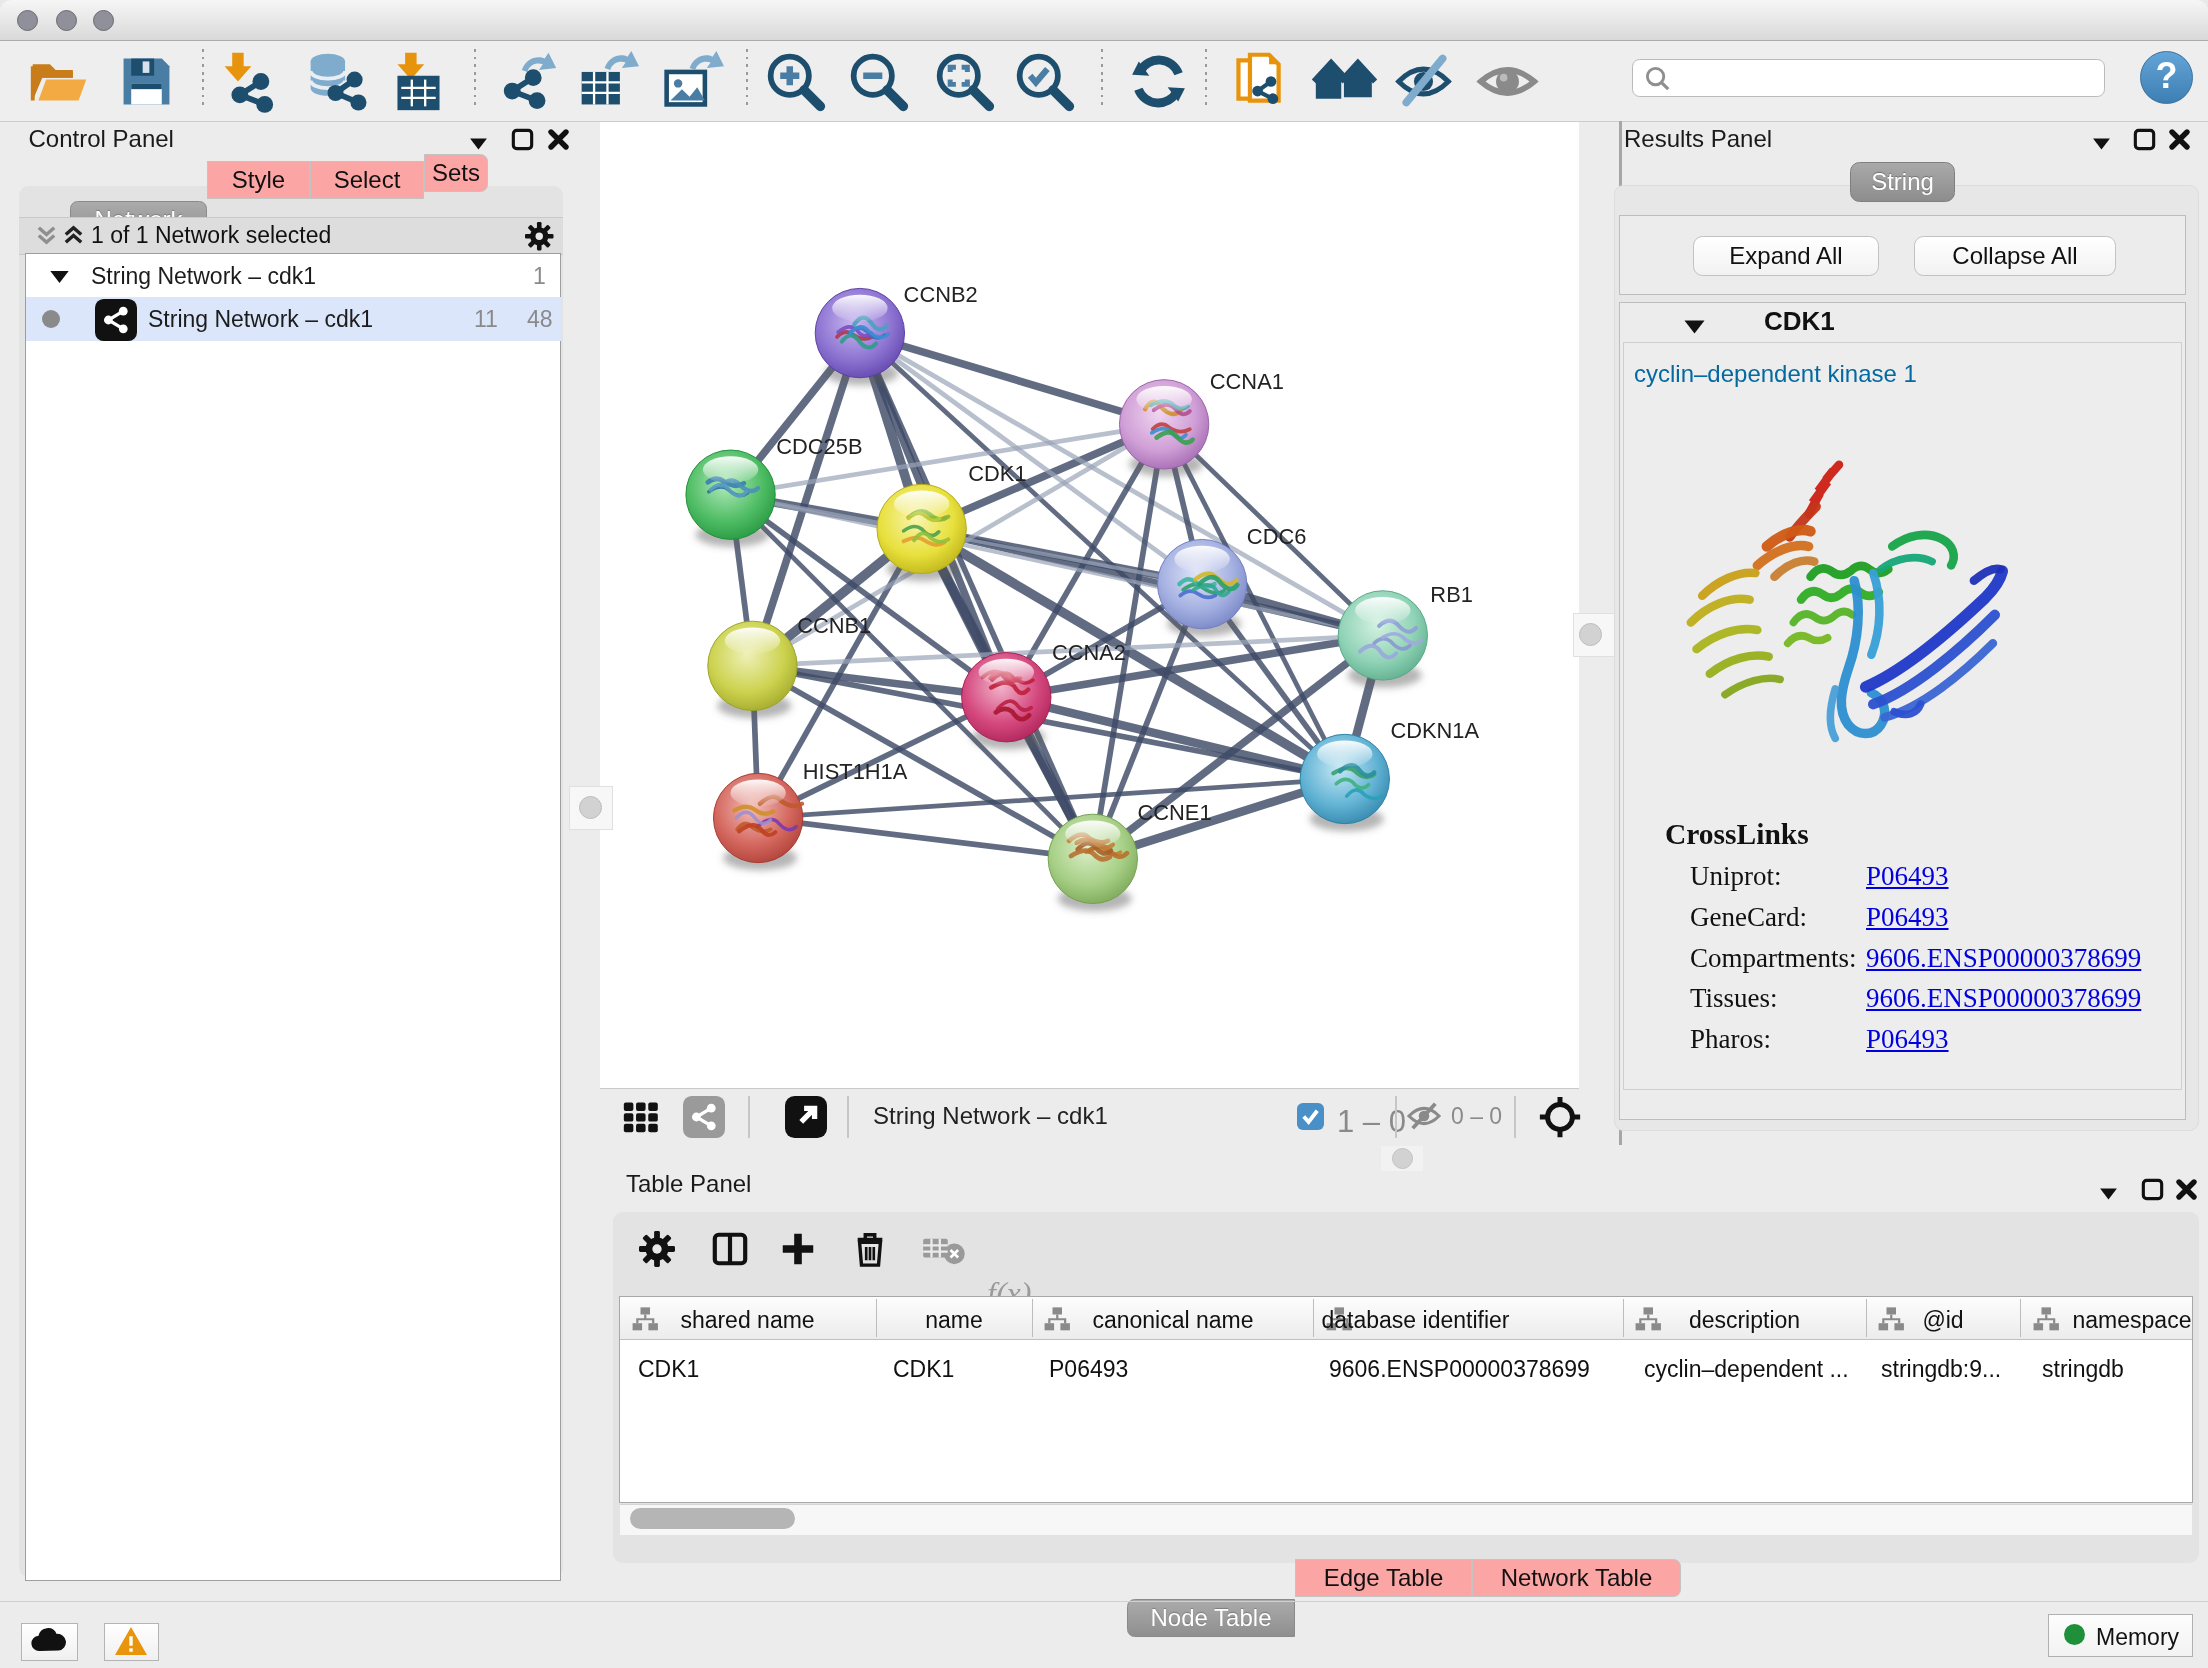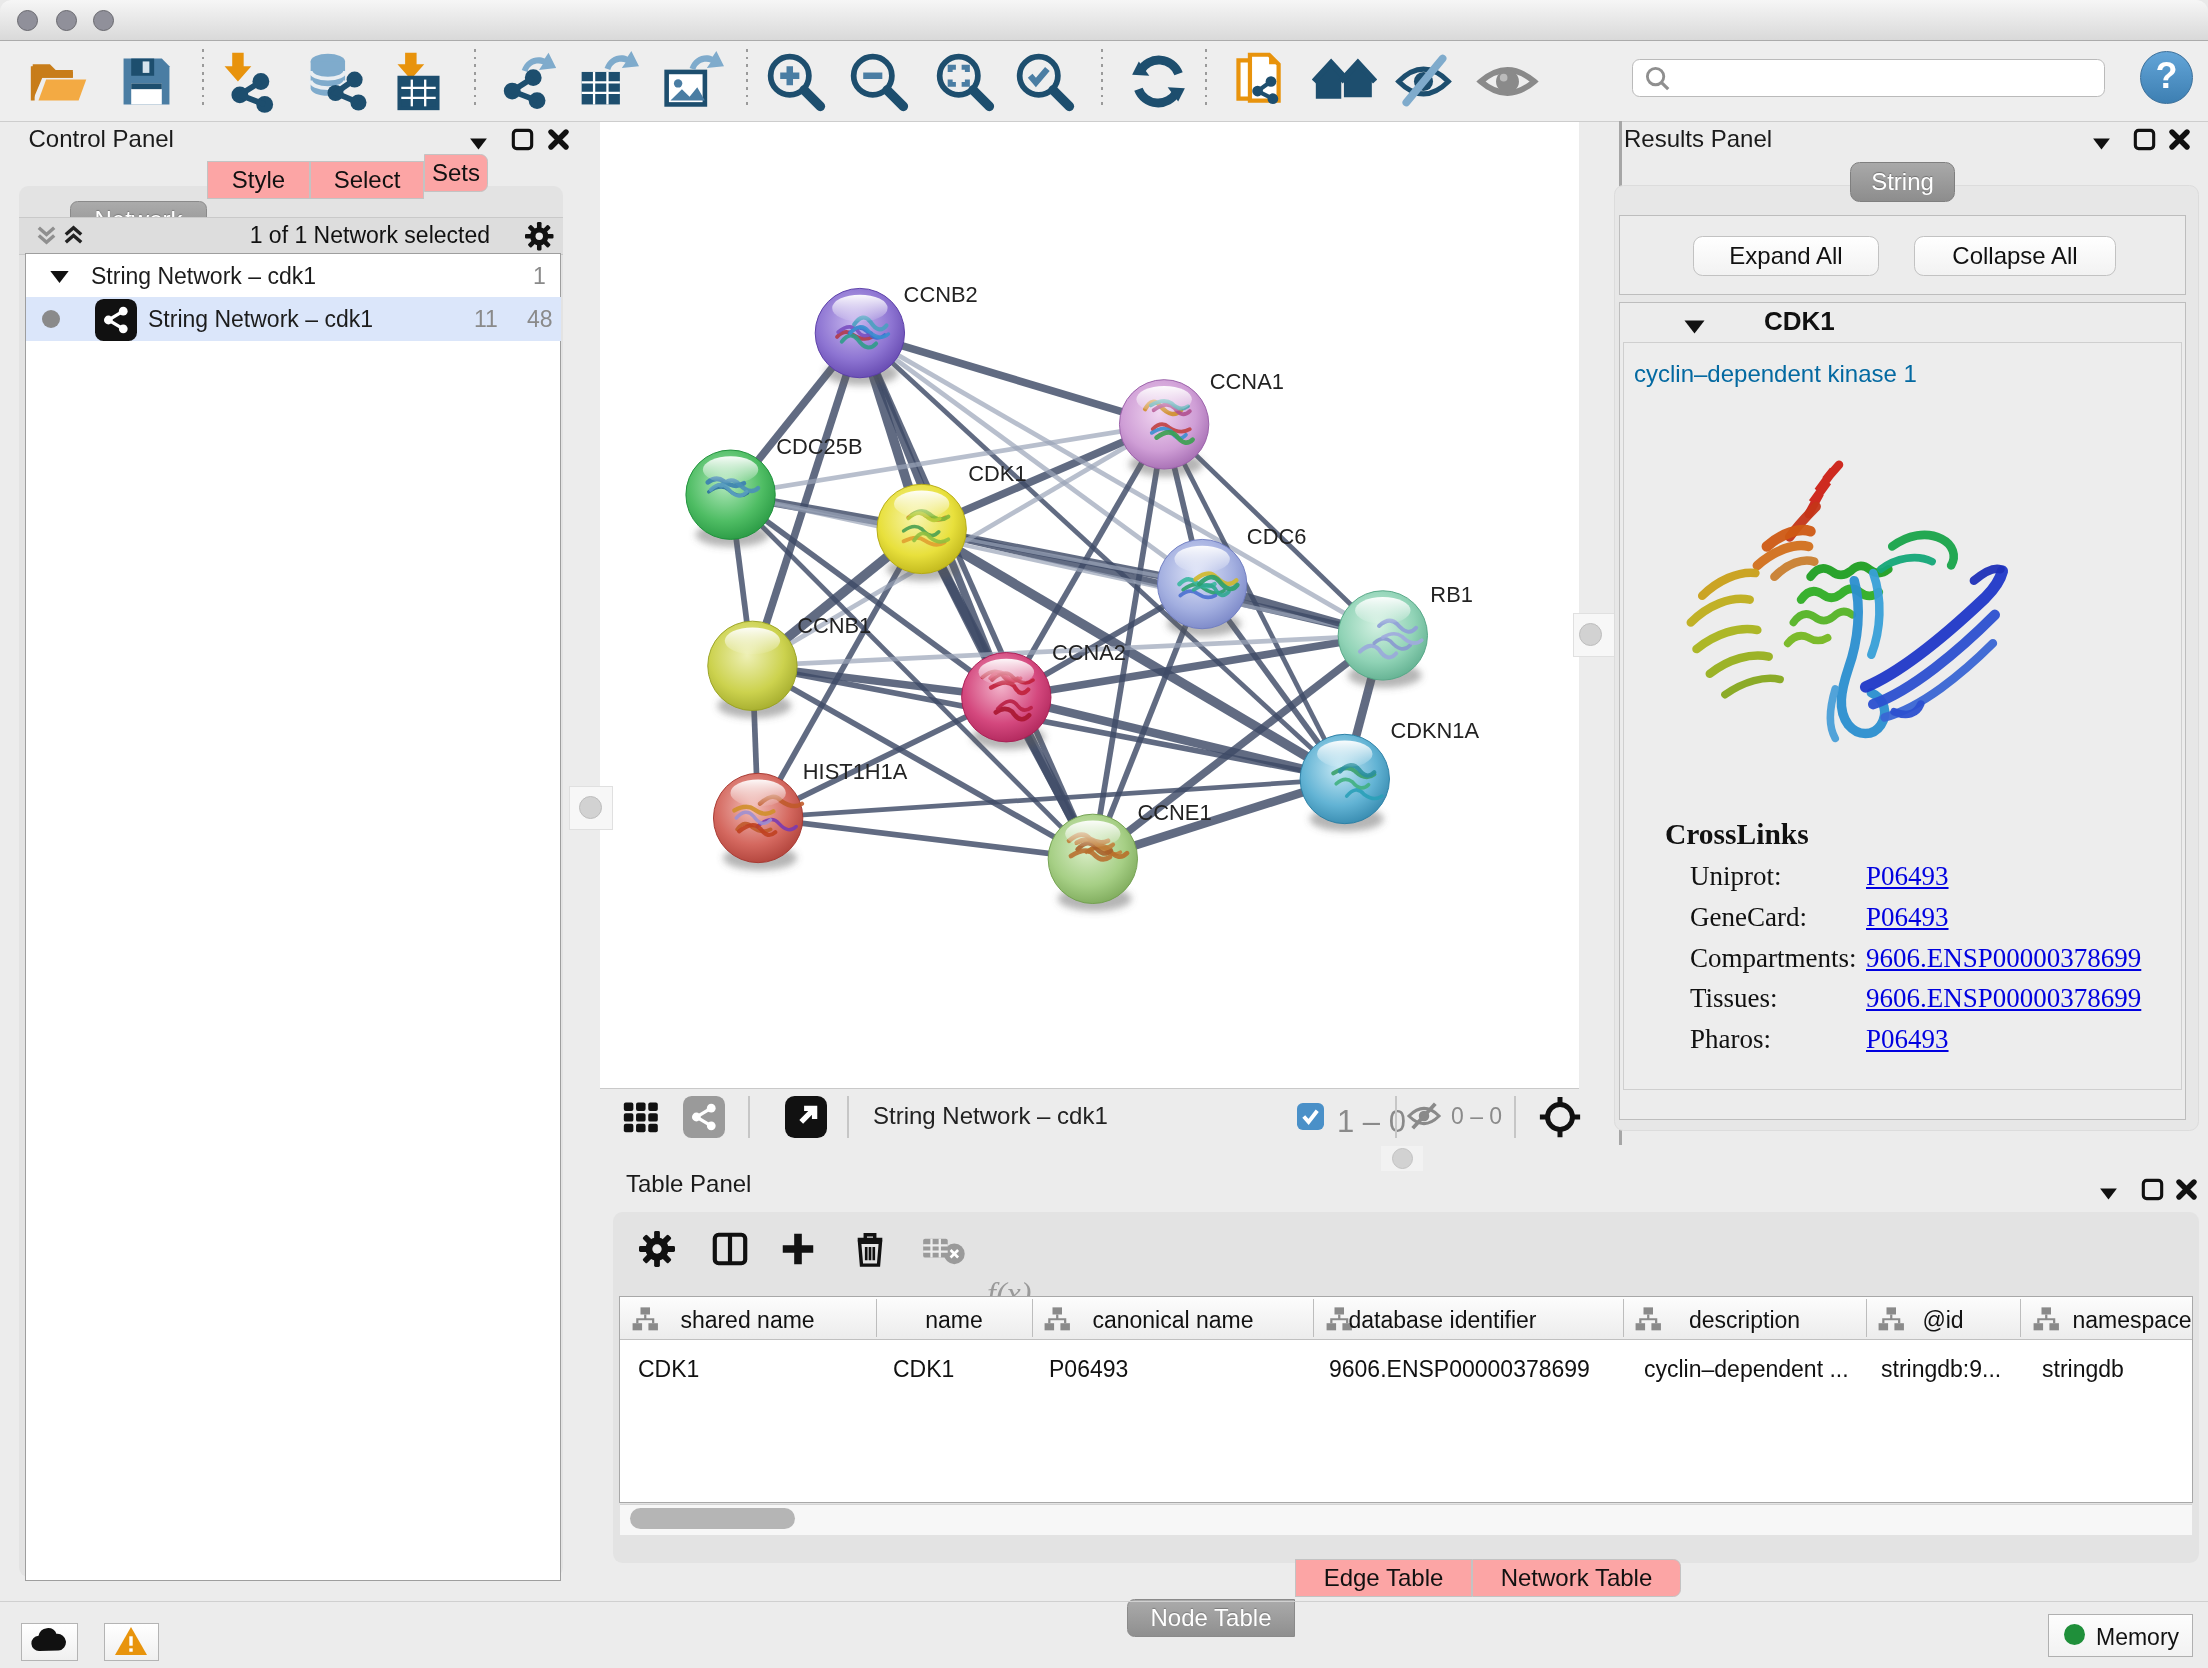--- a/index.html
+++ b/index.html
@@ -196,21 +196,21 @@
         <path d="M2.5 2.5 L6.5 6 10.5 2.5"></path>
         <path d="M2.5 6.5 L6.5 10 10.5 6.5"></path>
       </g>
     </svg>
     <svg width="25" height="25" viewBox="0 0 13 13" style="position:absolute;left:61px;top:223px">
       <g fill="none" stroke="#222" stroke-width="1.8">
         <path d="M2.5 6 L6.5 2.5 10.5 6"></path>
         <path d="M2.5 10 L6.5 6.5 10.5 10"></path>
       </g>
     </svg>
-    <div class="abs" style="left:91px;top:222px;width:399px;text-align:right;font-size:23px;color:#111;">1 of 1 Network selected</div>
+    <div class="abs" style="left:91px;top:222px;width:399px;text-align:left;font-size:23px;color:#111;">1 of 1 Network selected</div>
     <svg width="28.5" height="28.5" viewBox="-10 -10 20 20" style="position:absolute;left:525px;top:222px">
       <g fill="#111">
         <rect x="-1.6" y="-10" width="3.2" height="5" rx="0.8" transform="rotate(0 0 0)"></rect>
         <rect x="-1.6" y="-10" width="3.2" height="5" rx="0.8" transform="rotate(45 0 0)"></rect>
         <rect x="-1.6" y="-10" width="3.2" height="5" rx="0.8" transform="rotate(90 0 0)"></rect>
         <rect x="-1.6" y="-10" width="3.2" height="5" rx="0.8" transform="rotate(135 0 0)"></rect>
         <rect x="-1.6" y="-10" width="3.2" height="5" rx="0.8" transform="rotate(180 0 0)"></rect>
         <rect x="-1.6" y="-10" width="3.2" height="5" rx="0.8" transform="rotate(225 0 0)"></rect>
         <rect x="-1.6" y="-10" width="3.2" height="5" rx="0.8" transform="rotate(270 0 0)"></rect>
         <rect x="-1.6" y="-10" width="3.2" height="5" rx="0.8" transform="rotate(315 0 0)"></rect>
@@ -639,21 +639,21 @@
     <div class="abs" style="left:1032px;top:1307px;width:282px;text-align:center;font-size:23px;color:#111;clip-path:inset(0 0px 0 0);">canonical name</div>
     <div class="abs" style="left:1313px;top:1299px;width:1px;height:38px;background:#bdbdbd;"></div>
     <svg width="28.5" height="28.5" viewBox="0 0 18 17" style="position:absolute;left:1325px;top:1305px">
       <g fill="#8a8a8a">
         <rect x="6" y="1" width="6" height="4.5"></rect>
         <rect x="1" y="11" width="6" height="4.5"></rect>
         <rect x="11" y="11" width="6" height="4.5"></rect>
         <path d="M9 5.5 v3 M4 11 v-2.5 h10 V11" stroke="#8a8a8a" stroke-width="1.4" fill="none"></path>
       </g>
     </svg>
-    <div class="abs" style="left:1288px;top:1307px;width:309px;text-align:center;font-size:23px;color:#111;clip-path:inset(0 0px 0 0);">database identifier</div>
+    <div class="abs" style="left:1261px;top:1307px;width:309px;text-align:center;font-size:23px;color:#111;clip-path:inset(0 0px 0 0);">database identifier</div>
     <div class="abs" style="left:1623px;top:1299px;width:1px;height:38px;background:#bdbdbd;"></div>
     <svg width="28.5" height="28.5" viewBox="0 0 18 17" style="position:absolute;left:1634px;top:1305px">
       <g fill="#8a8a8a">
         <rect x="6" y="1" width="6" height="4.5"></rect>
         <rect x="1" y="11" width="6" height="4.5"></rect>
         <rect x="11" y="11" width="6" height="4.5"></rect>
         <path d="M9 5.5 v3 M4 11 v-2.5 h10 V11" stroke="#8a8a8a" stroke-width="1.4" fill="none"></path>
       </g>
     </svg>
     <div class="abs" style="left:1623px;top:1307px;width:243px;text-align:center;font-size:23px;color:#111;clip-path:inset(0 0px 0 0);">description</div>

